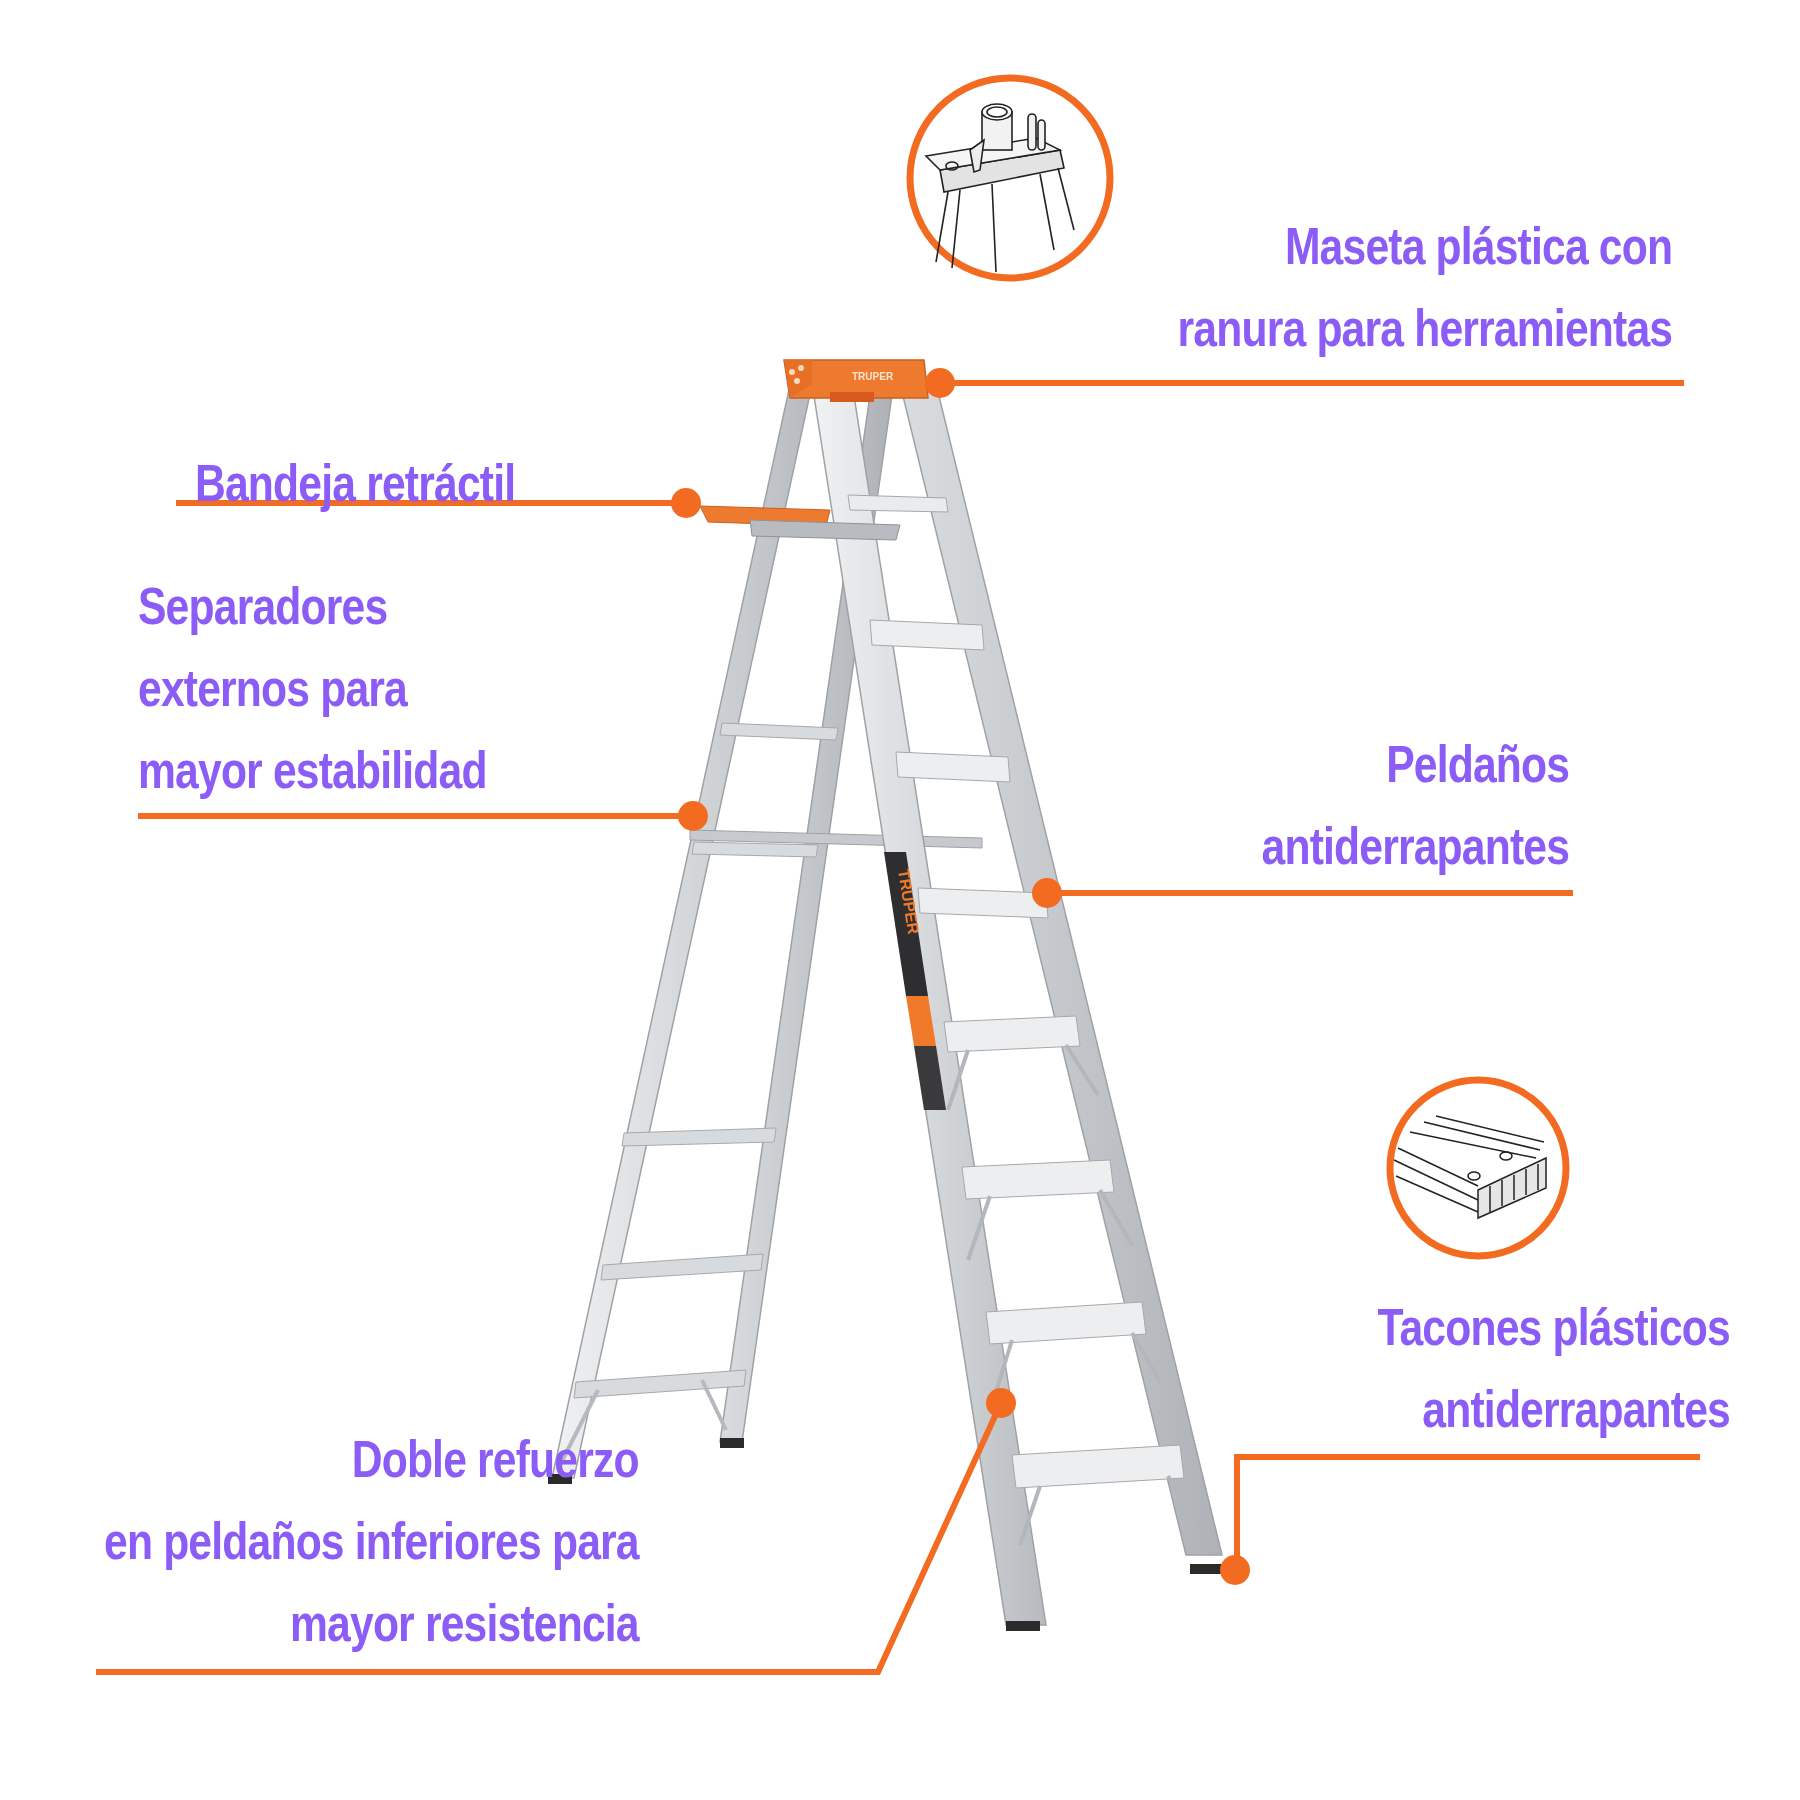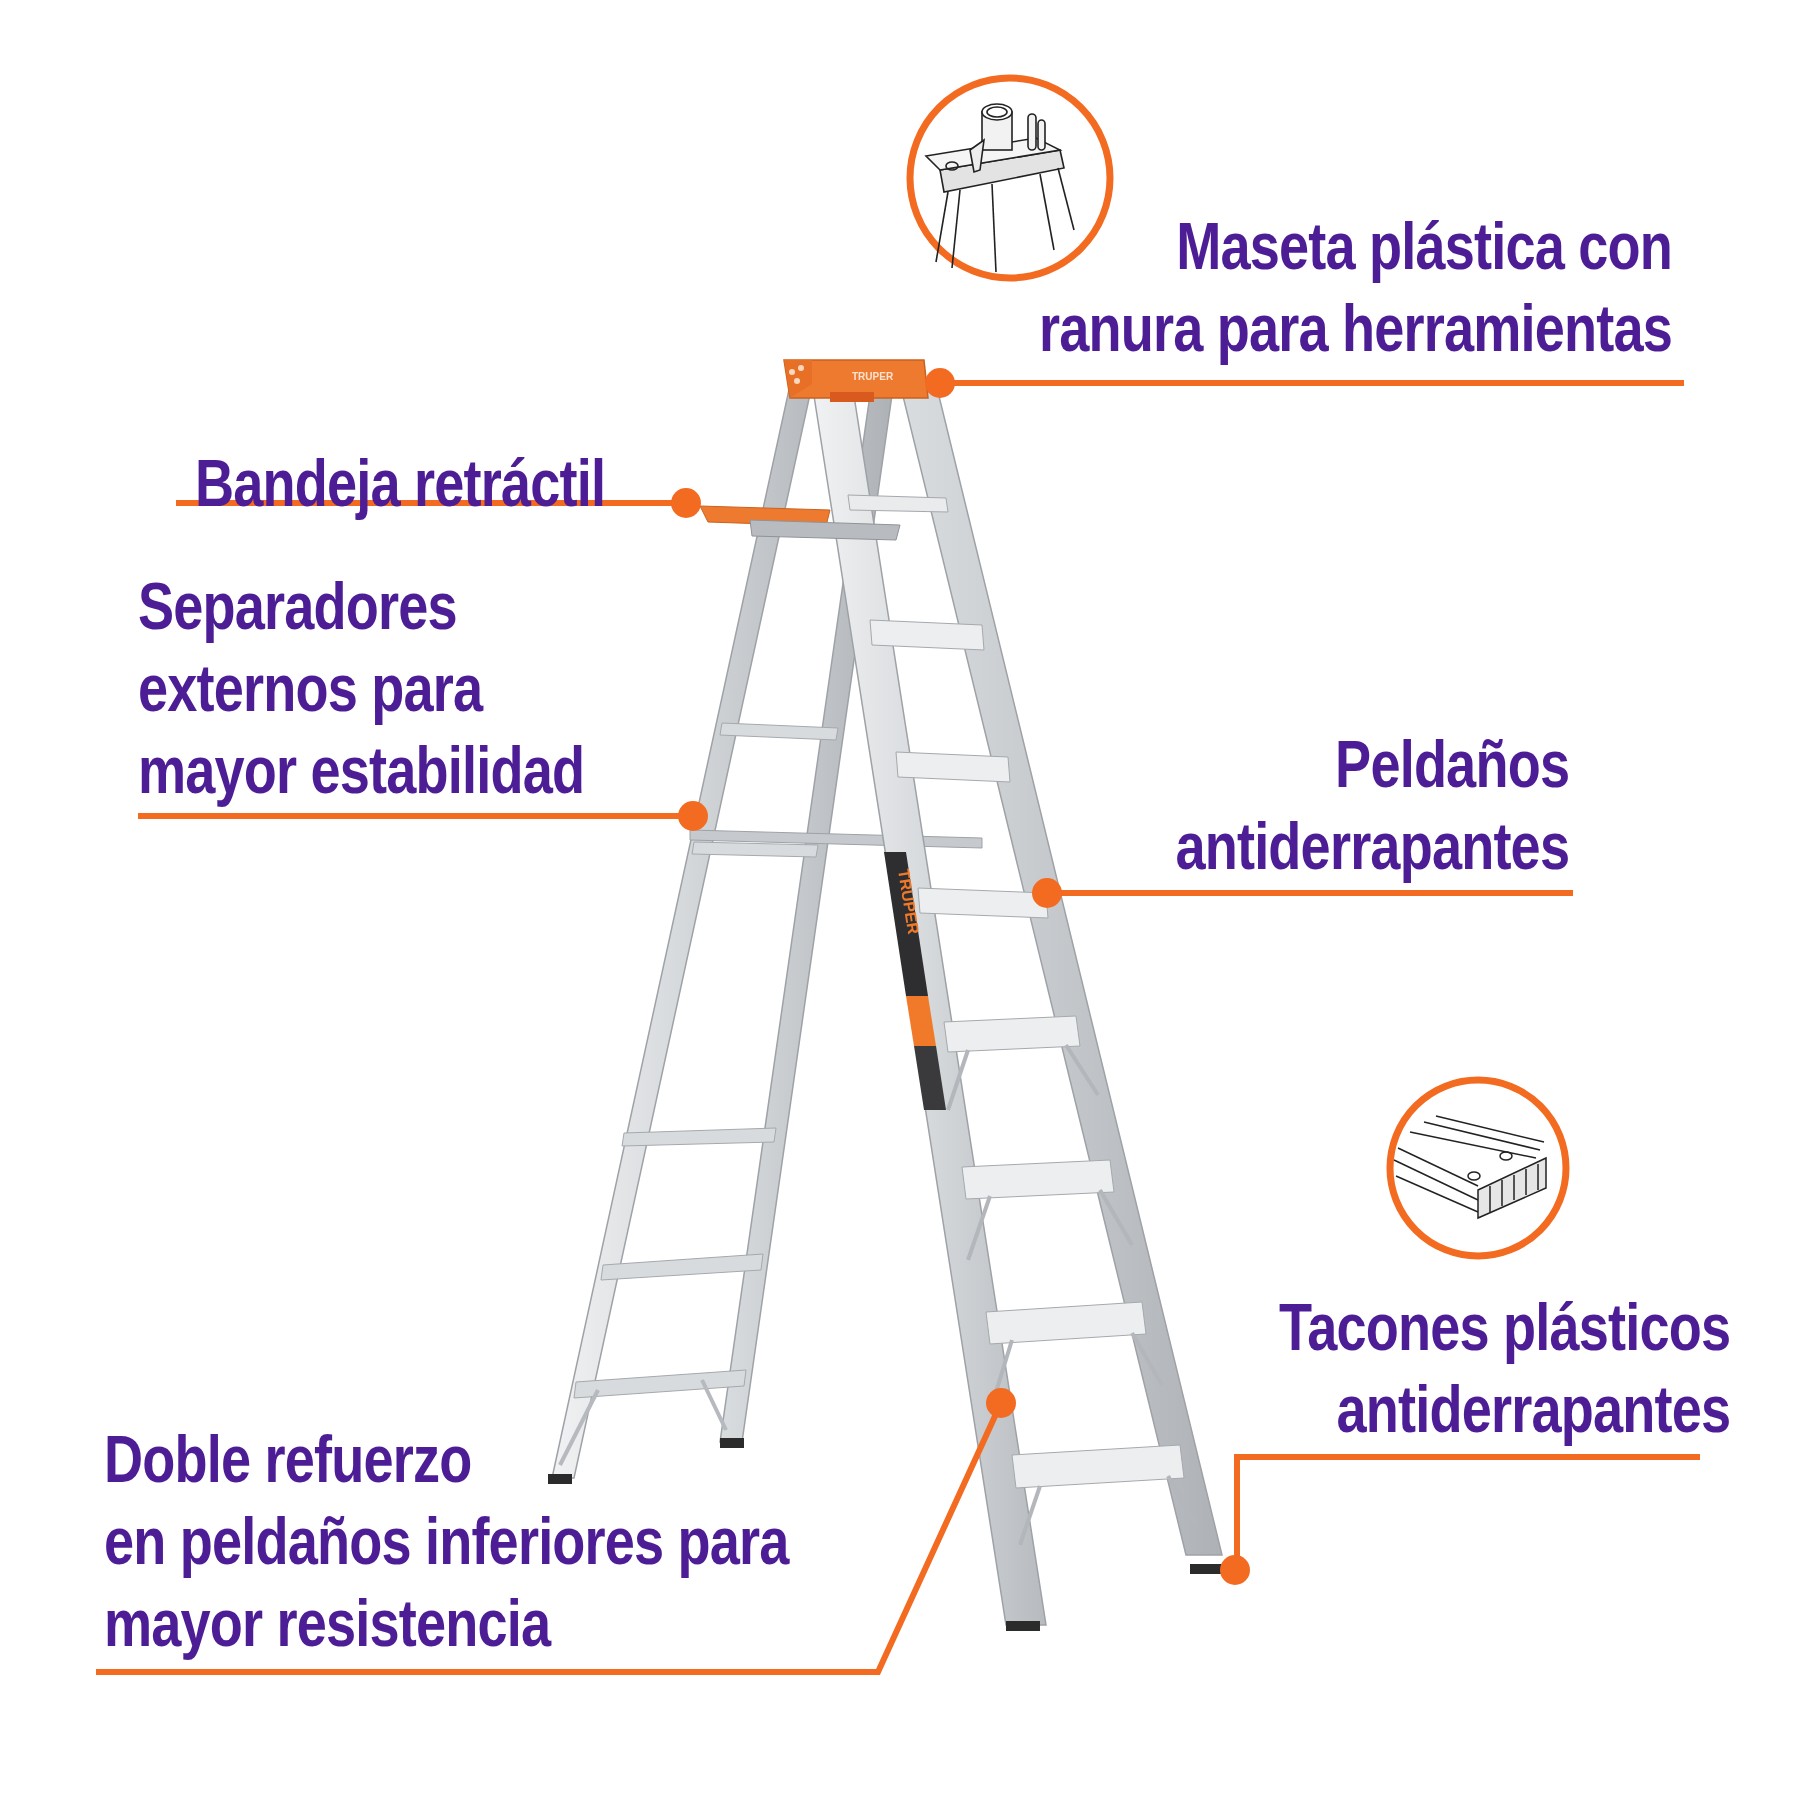--- a/index.html
+++ b/index.html
@@ -2,22 +2,22 @@
 <html><head>
 <meta charset="utf-8">
 <style>
   html, body { margin: 0; padding: 0; background: #ffffff; }
   body { width: 1800px; height: 1800px; position: relative; overflow: hidden; }
   .canvas { position: absolute; left: 0; top: 0; width: 1800px; height: 1800px; }
   .label {
     position: absolute;
     font-family: "Liberation Sans", sans-serif;
     font-weight: 700;
-    color: #4c1d95;
-    font-size: 66px;
+    color: #8b5cf6;
+    font-size: 52px;
     line-height: 82px;
     white-space: nowrap;
     letter-spacing: -1px;
   }
   .label .ln { display: block; transform: scaleX(0.82); }
   .label.left .ln { transform-origin: left center; }
   .label.right { text-align: right; }
   .label.right .ln { transform-origin: right center; }
   svg { position: absolute; left: 0; top: 0; }
 </style>
@@ -187,19 +187,19 @@
   <div class="label right" style="right:231px; top:723px;">
     <span class="ln">Peldaños</span>
     <span class="ln">antiderrapantes</span>
   </div>
 
   <div class="label right" style="right:70px; top:1286px;">
     <span class="ln">Tacones plásticos</span>
     <span class="ln">antiderrapantes</span>
   </div>
 
-  <div class="label left" style="left:104px; top:1418px;">
+  <div class="label left" style="left:104px; top:1418px;text-align:right;">
     <span class="ln">Doble refuerzo</span>
     <span class="ln">en peldaños inferiores para</span>
     <span class="ln">mayor resistencia</span>
   </div>
 
 </div>
 
 </body></html>

